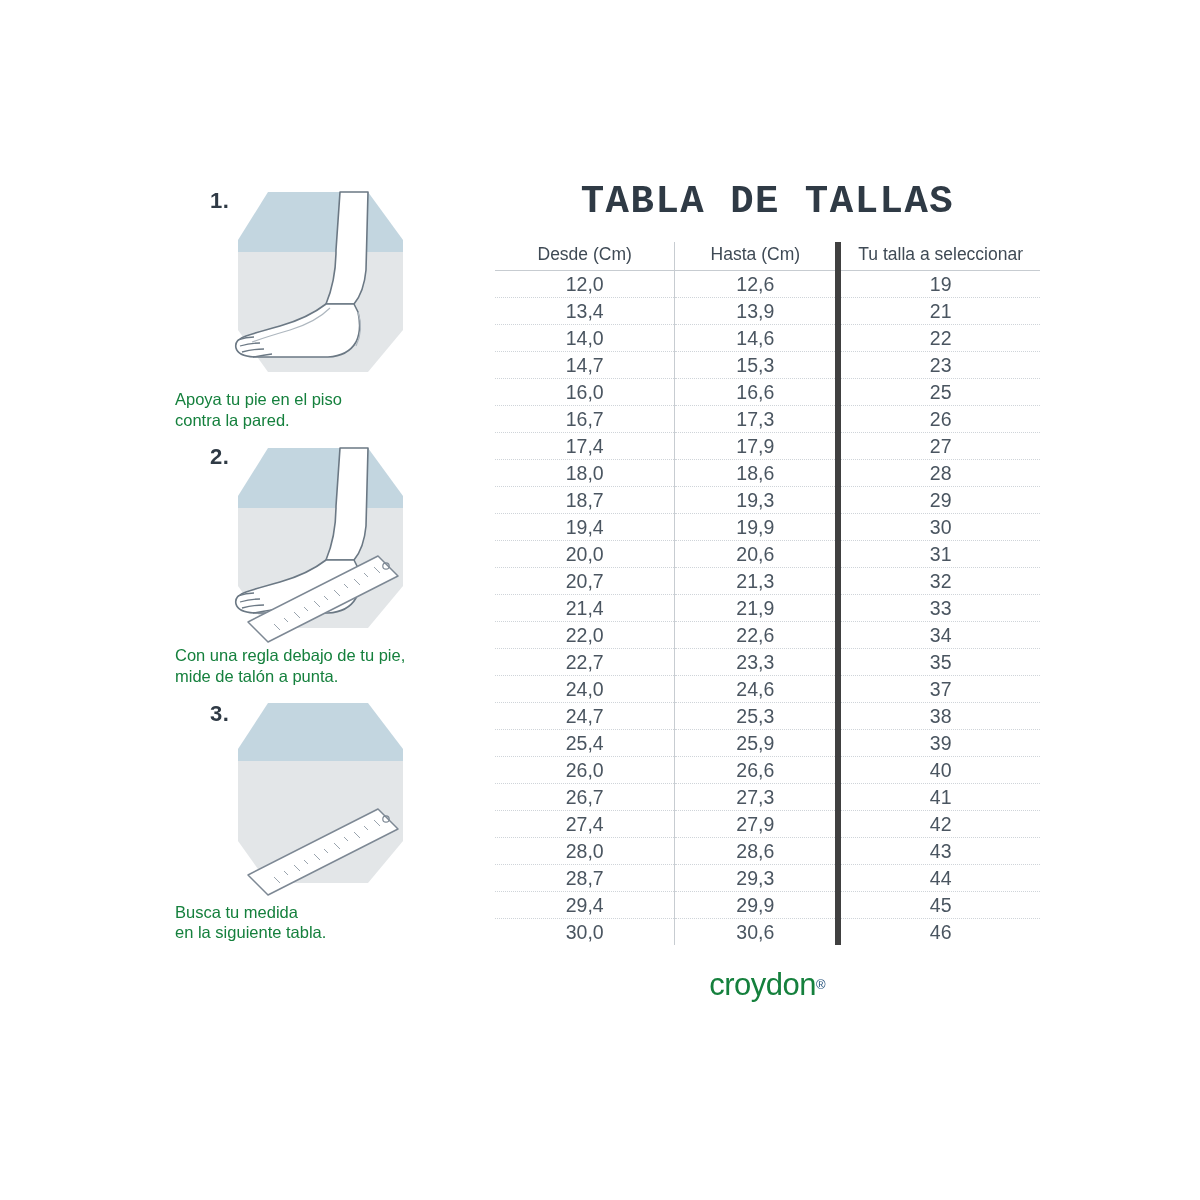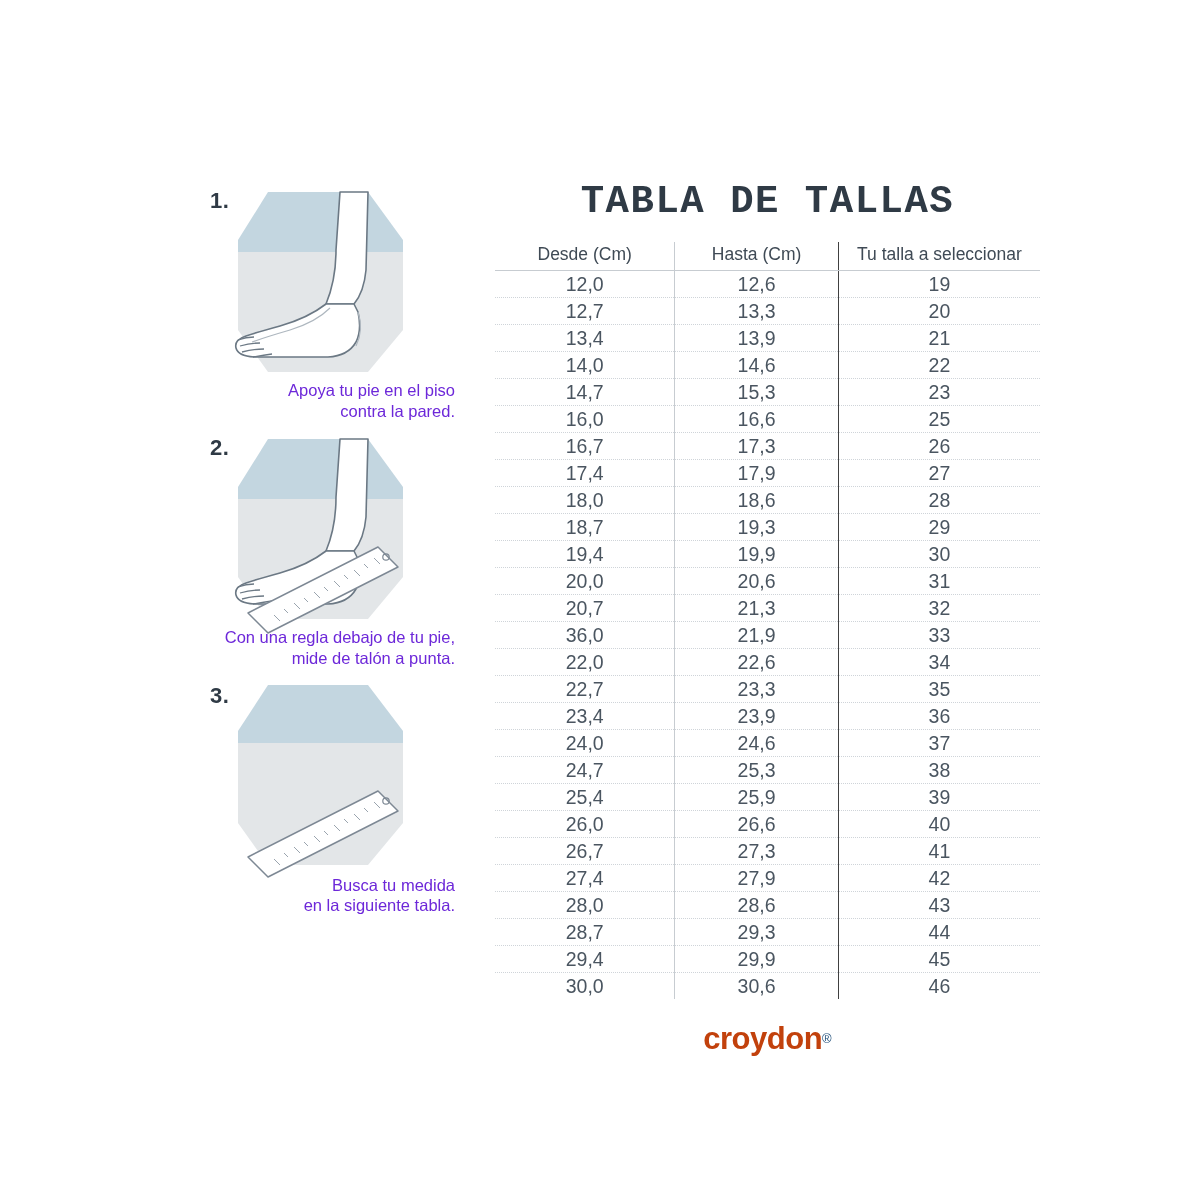--- a/index.html
+++ b/index.html
@@ -44,25 +44,25 @@
   .illus {
     position: relative;
     width: 215px;
     margin: 0 auto;
     height: 200px;
   }
   .illus svg {
     display: block;
   }
   .step-caption {
-    text-align: right;
+    text-align: left;
     font-size: 16.5px;
     line-height: 1.25;
-    color: #6d28d9;
-    margin-top: 0;
+    color: #15803d;
+    margin-top: 9px;
     font-family: "Liberation Sans", sans-serif;
   }
 
   
   #table-panel {
     position: absolute;
     left: 495px;
     top: 180px;
     width: 545px;
   }
@@ -93,31 +93,31 @@
     text-align: center;
     padding: 1.5px 0;
     border-bottom: 1px dotted #cfd4d9;
     font-size: 19.5px;
     color: #4a5560;
   }
   table.sizes tr:last-child td {
     border-bottom: none;
   }
   table.sizes th.col-desde, table.sizes td.col-desde { width: 33%; border-right: 1px solid #c7ccd1; }
-  table.sizes th.col-hasta, table.sizes td.col-hasta { width: 30%; border-right: 1px solid #404040; }
+  table.sizes th.col-hasta, table.sizes td.col-hasta { width: 30%; border-right: 6px solid #404040; }
   table.sizes th.col-talla, table.sizes td.col-talla { width: 37%; }
 
   #brand {
     margin-top: 22px;
     text-align: center;
   }
   #brand .brand-word {
     font-size: 31px;
-    font-weight: bold;
-    color: #c2410c;
+    font-weight: normal;
+    color: #15803d;
     font-family: "Liberation Sans", sans-serif;
     letter-spacing: -0.5px;
   }
   #brand .brand-reg {
     font-size: 13px;
     color: #1f4e79;
     vertical-align: super;
   }
 </style>
 </head>
@@ -245,25 +245,20 @@
           <th class="col-talla">Tu talla a seleccionar</th>
         </tr>
       </thead>
       <tbody id="size-table-body">
           <tr>
             <td class="col-desde">12,0</td>
             <td class="col-hasta">12,6</td>
             <td class="col-talla">19</td>
           </tr>
           <tr>
-            <td class="col-desde">12,7</td>
-            <td class="col-hasta">13,3</td>
-            <td class="col-talla">20</td>
-          </tr>
-          <tr>
             <td class="col-desde">13,4</td>
             <td class="col-hasta">13,9</td>
             <td class="col-talla">21</td>
           </tr>
           <tr>
             <td class="col-desde">14,0</td>
             <td class="col-hasta">14,6</td>
             <td class="col-talla">22</td>
           </tr>
           <tr>
@@ -305,38 +300,33 @@
             <td class="col-desde">20,0</td>
             <td class="col-hasta">20,6</td>
             <td class="col-talla">31</td>
           </tr>
           <tr>
             <td class="col-desde">20,7</td>
             <td class="col-hasta">21,3</td>
             <td class="col-talla">32</td>
           </tr>
           <tr>
-            <td class="col-desde">36,0</td>
+            <td class="col-desde">21,4</td>
             <td class="col-hasta">21,9</td>
             <td class="col-talla">33</td>
           </tr>
           <tr>
             <td class="col-desde">22,0</td>
             <td class="col-hasta">22,6</td>
             <td class="col-talla">34</td>
           </tr>
           <tr>
             <td class="col-desde">22,7</td>
             <td class="col-hasta">23,3</td>
             <td class="col-talla">35</td>
-          </tr>
-          <tr>
-            <td class="col-desde">23,4</td>
-            <td class="col-hasta">23,9</td>
-            <td class="col-talla">36</td>
           </tr>
           <tr>
             <td class="col-desde">24,0</td>
             <td class="col-hasta">24,6</td>
             <td class="col-talla">37</td>
           </tr>
           <tr>
             <td class="col-desde">24,7</td>
             <td class="col-hasta">25,3</td>
             <td class="col-talla">38</td>

